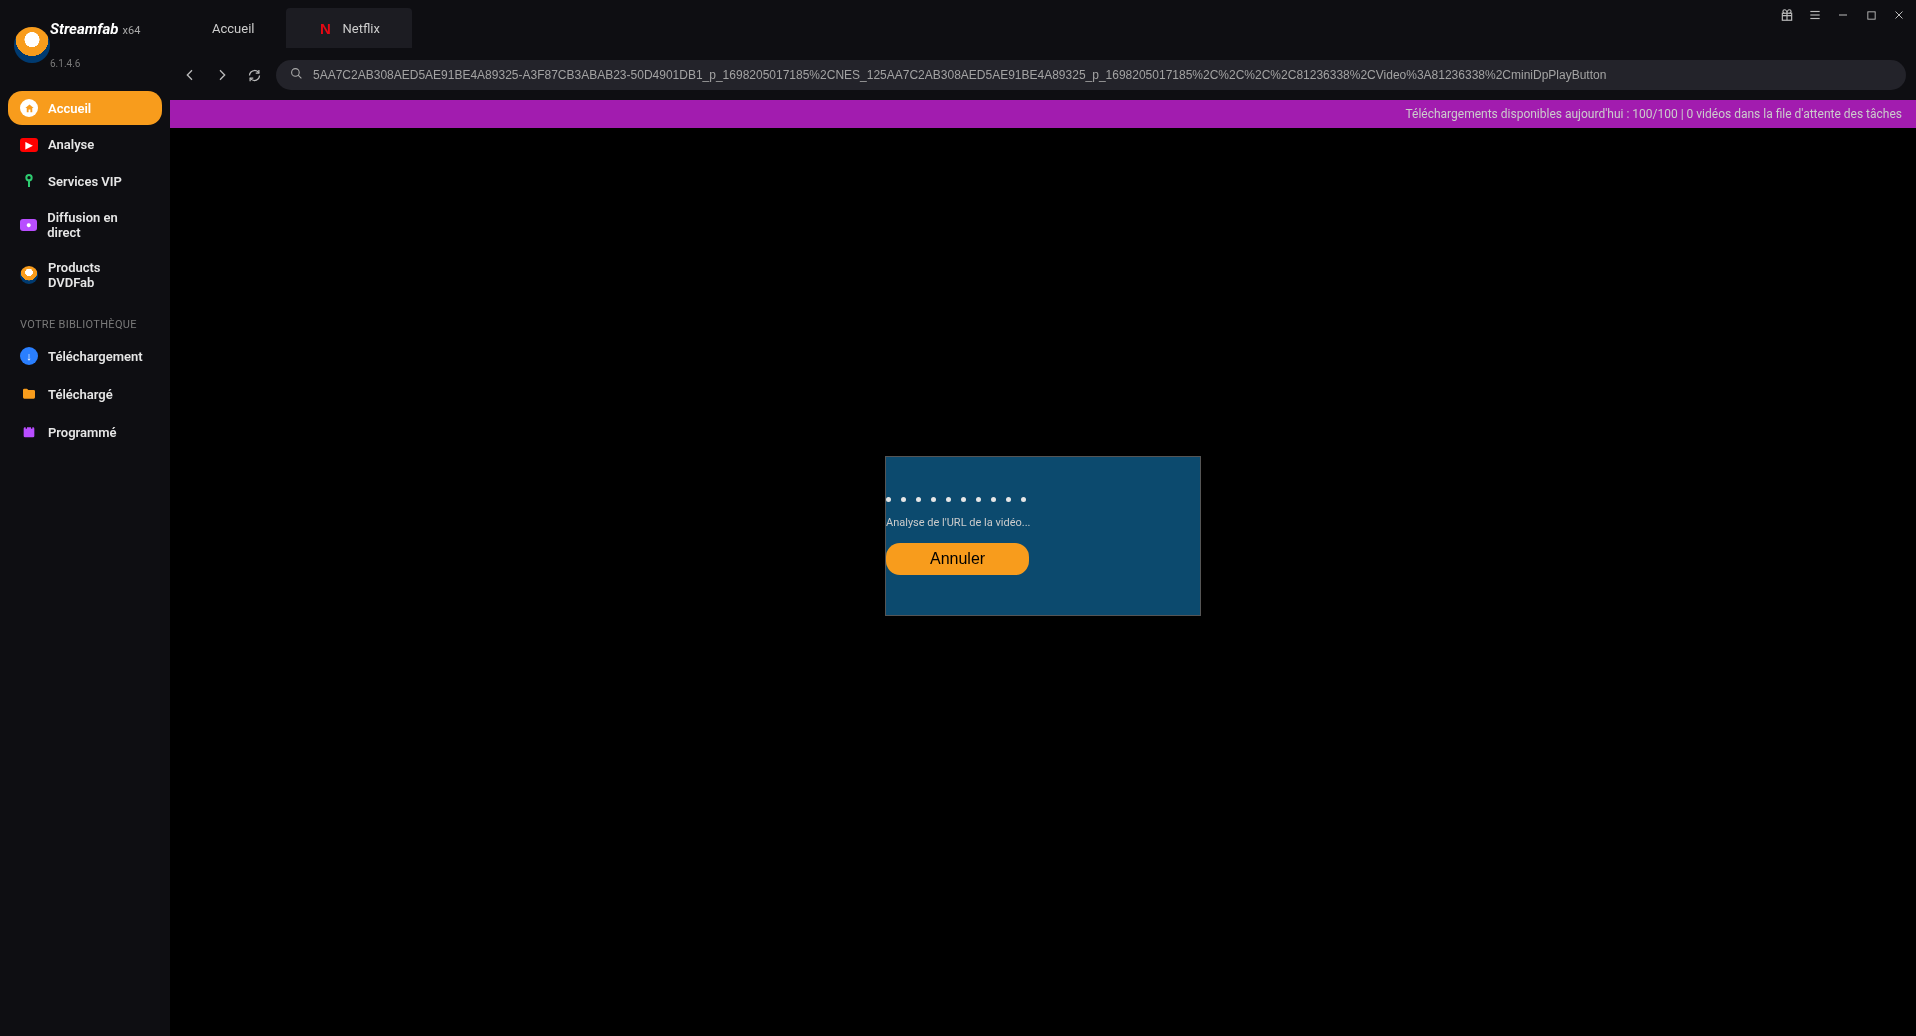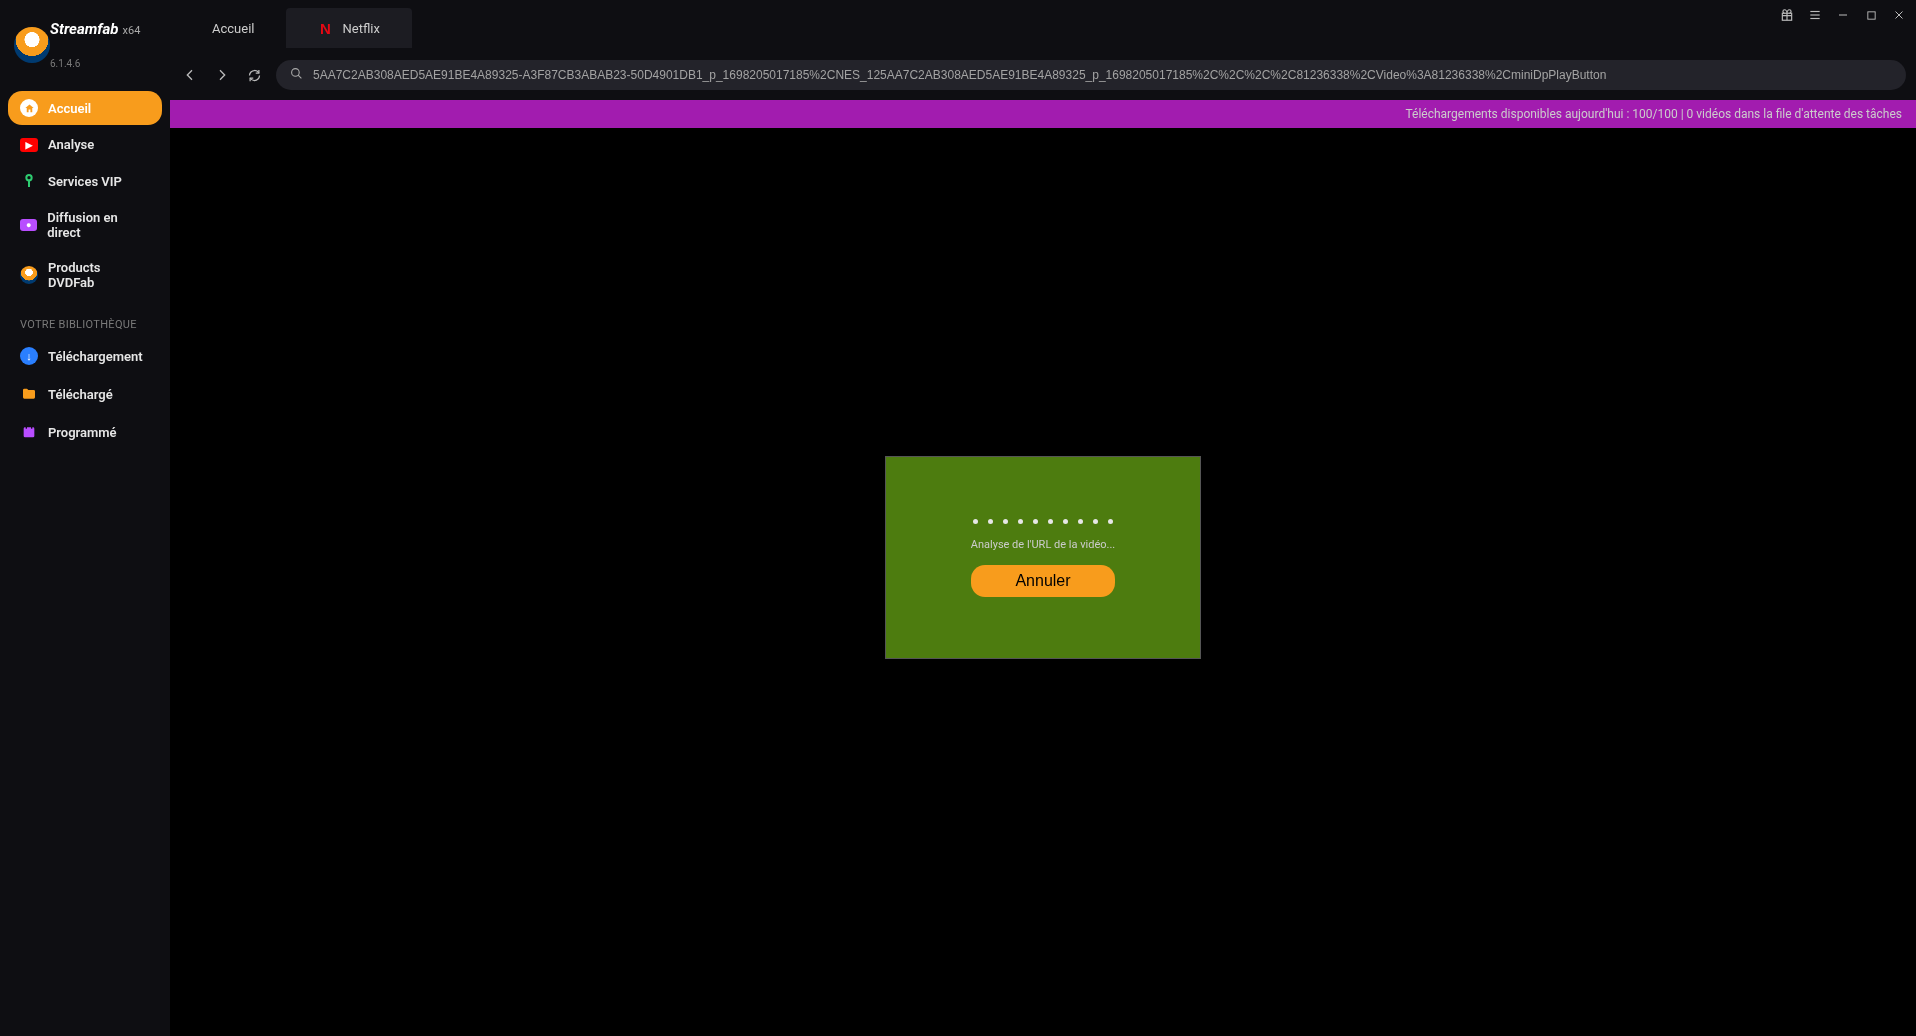--- a/index.html
+++ b/index.html
@@ -43,21 +43,21 @@
   .urlbar input { flex:1; background:transparent; border:none; outline:none; color:#a3a3a3; font-size:12px; }
   .search-ic { color:#aaa; font-size:13px; }
   
   
   .status-bar { height:28px; display:flex; align-items:center; justify-content:flex-end; padding: 0 14px; background:#a21caf; font-size:12px; color:#ccc; }
   
   
   .content { flex:1; background:#000; position:relative; }
   
   
-  .modal { position:absolute; left:50%; top:328px; transform:translateX(-50%); width:316px; height:203px; border:1px solid #555; background:#4d7c0f; display:flex; flex-direction:column; align-items:center; justify-content:center; gap:14px; }
+  .modal { position:absolute; left:50%; top:328px; transform:translateX(-50%); width:316px; height:160px; border:1px solid #555; background:#0c4a6e; display:flex; flex-direction:column; align-items:flex-start; justify-content:center; gap:14px; }
   .dots { display:flex; gap:10px; }
   .dot { width:5px; height:5px; border-radius:50%; background:#e6e6e6; }
   .modal-text { font-size:11px; color:#ccc; }
   .modal-btn { background:#f89c1c; color:#000; font-size:16px; padding:7px 44px; border:none; border-radius:14px; cursor:pointer; }
   
   
   .ic-home { background:#fff; color:#f89c1c; border-radius:50%; width:18px; height:18px; font-size:11px; }
   .ic-yt { background:#ff0000; color:#fff; border-radius:3px; width:18px; height:14px; font-size:9px; }
   .ic-vip { color:#2ecc71; }
   .ic-live { background:#b84dff; color:#fff; border-radius:3px; width:18px; height:12px; font-size:9px; }

